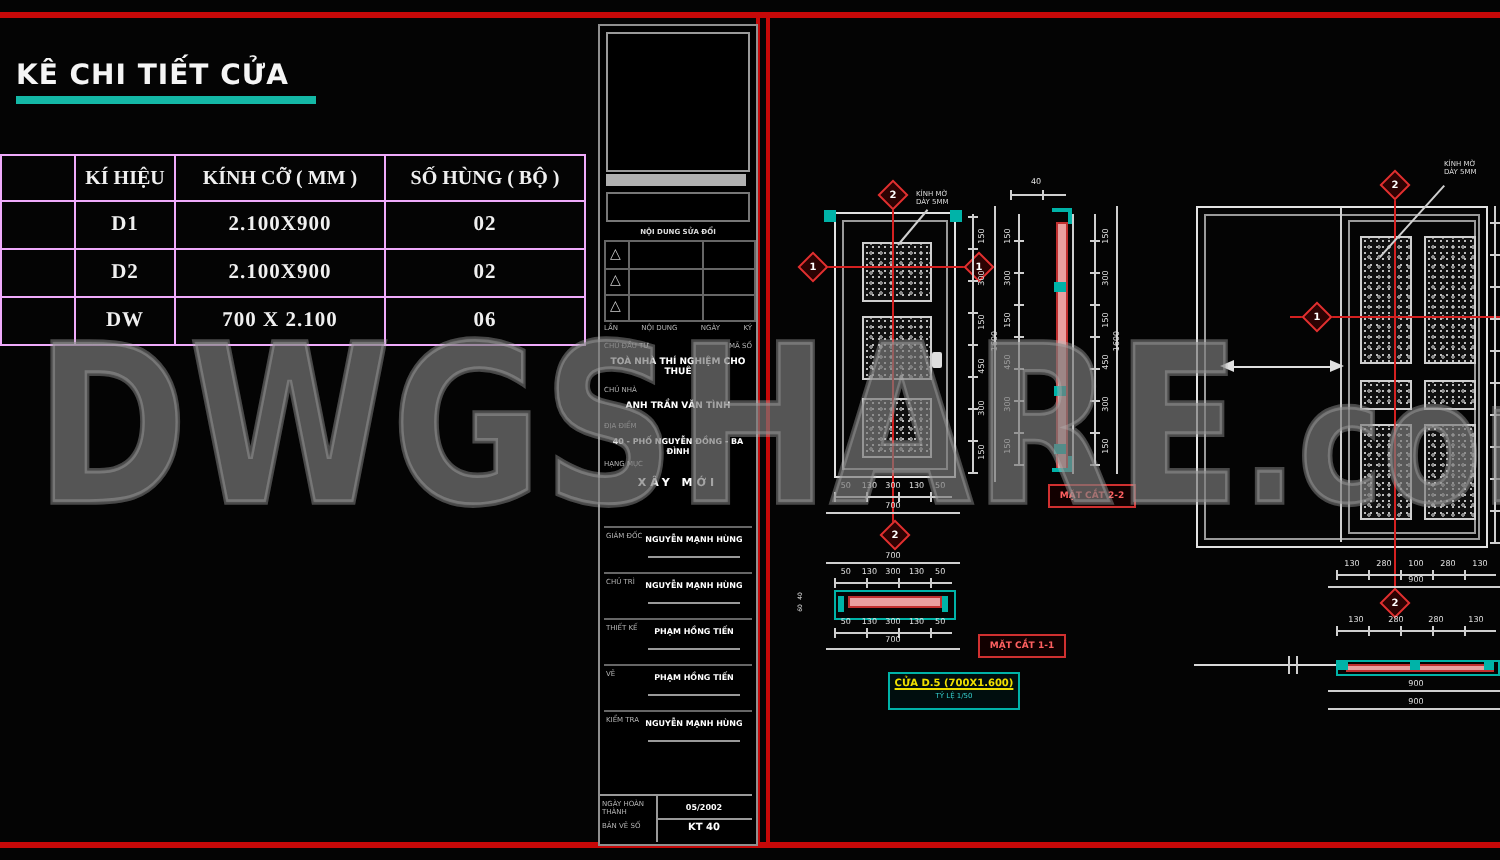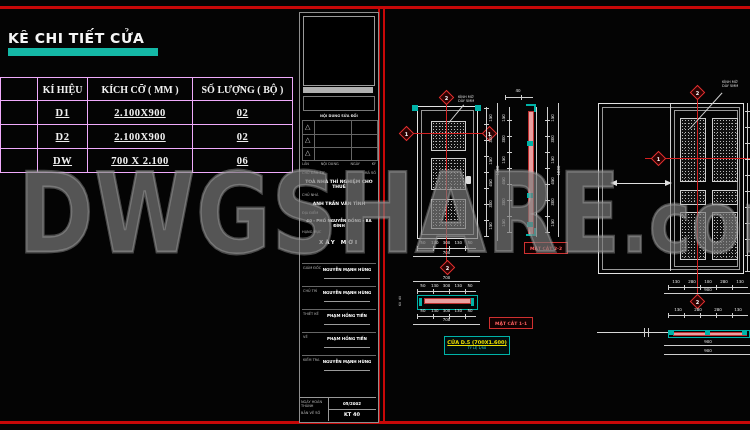--- a/index.html
+++ b/index.html
@@ -36,23 +36,23 @@
      background-size:3px 3px,5px 5px;background-position:0 0,1px 2px;}
   .frame{position:absolute;border:1px solid #e3e3e3;}
   .inframe{position:absolute;border:1px solid #9a9a9a;}
   .leaf{background:#e9a0a0;border:1px solid #c03030;position:absolute;}
   .tealbox{position:absolute;border:1px solid #00b3a8;}
   
   .sched{position:absolute;left:0;top:77px;border-collapse:collapse;table-layout:fixed;width:292px;
          color:#f0f0f0;font-family:"Liberation Serif","DejaVu Serif",serif;font-weight:bold;}
   .sched td,.sched th{border:1px solid #f0abfc;text-align:center;padding:0;overflow:hidden;}
   .sched th{height:22px;font-size:10px;}
-  .sched td{height:23px;font-size:10.5px;letter-spacing:.5px;text-decoration:underline;}
+  .sched td{height:23px;font-size:10.5px;letter-spacing:.5px;}
   .sheet-title{position:absolute;left:8px;top:30px;color:#f5f5f5;font-size:14px;font-weight:bold;
-         letter-spacing:.5px;border-bottom:8px solid #14b8a6;padding:0 14px 2px 0;}
+         letter-spacing:.5px;border-bottom:4px solid #14b8a6;padding:0 14px 2px 0;}
   
   .tb{position:absolute;left:299px;top:12px;width:78px;height:409px;border:1px solid #8f8f8f;background:#000;}
   .tb .lab{font-size:3.5px;color:#b5b5b5;line-height:4px;}
   .tb .val{font-size:4.5px;color:#fff;font-weight:bold;line-height:5px;text-align:center;}
   .labrow{position:absolute;left:2px;right:2px;display:flex;justify-content:space-between;}
   .rolerow{position:absolute;left:2px;right:2px;border-top:1px solid #666;}
   .sig{position:absolute;right:6px;width:46px;height:1px;background:#9a9a9a;}
   
   .cutlabel{position:absolute;border:1px solid #d03030;color:#ff6060;font-weight:bold;
      font-size:4.5px;display:flex;align-items:center;justify-content:center;background:#120000;}
@@ -82,22 +82,22 @@
     <colgroup>
         <col style="width:37px">
         <col style="width:50px">
         <col style="width:105px">
         <col style="width:100px">
       </colgroup>
     <tbody>
         <tr>
       <th></th>
       <th>KÍ HIỆU</th>
-      <th>KÍCH CỠ ( MM )</th>
-      <th>SỐ LƯỢNG ( BỘ )</th>
+      <th>KÍNH CỠ ( MM )</th>
+      <th>SỐ HÙNG ( BỘ )</th>
     </tr>
     <tr>
           <td></td>
           <td>D1</td>
           <td>2.100X900</td>
           <td>02</td>
         </tr>
     <tr>
           <td></td>
           <td>D2</td>

